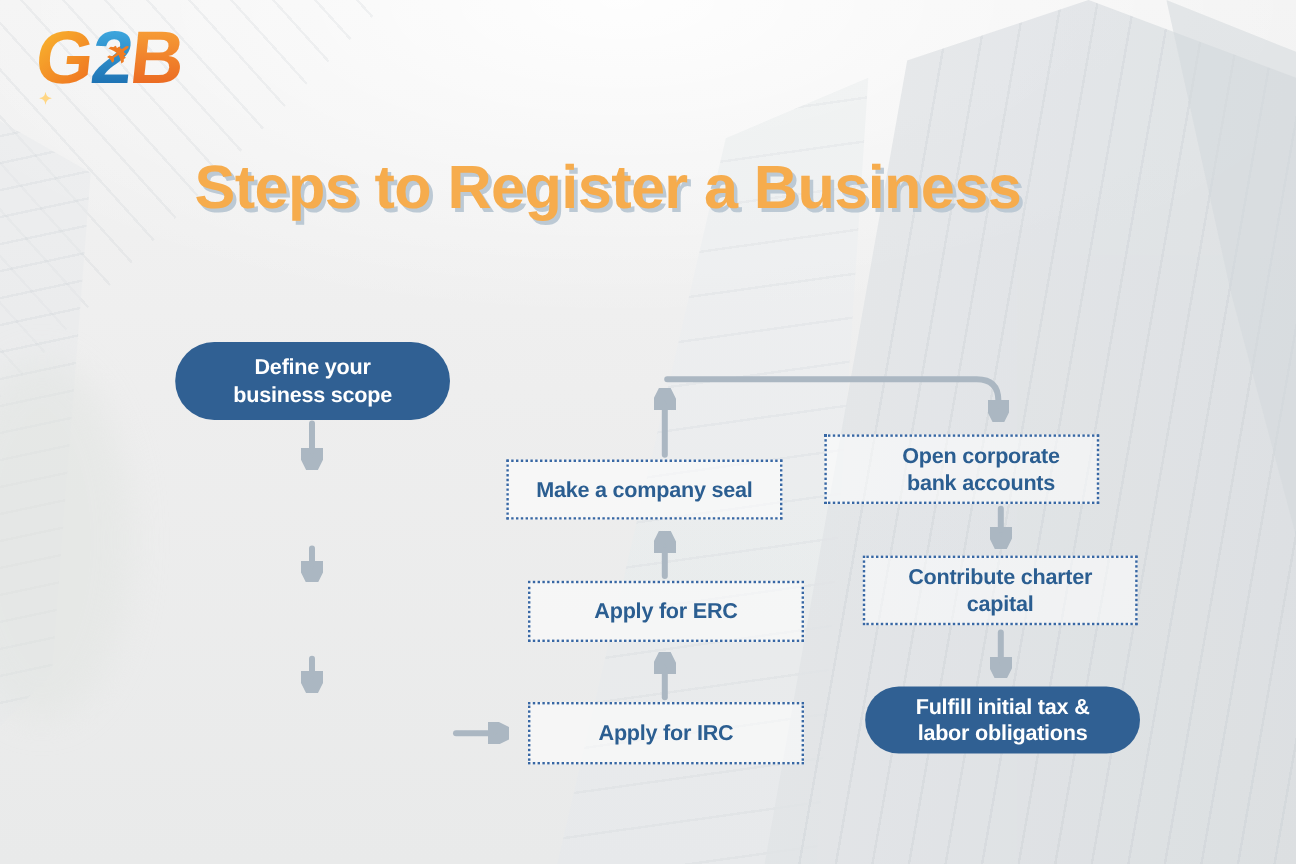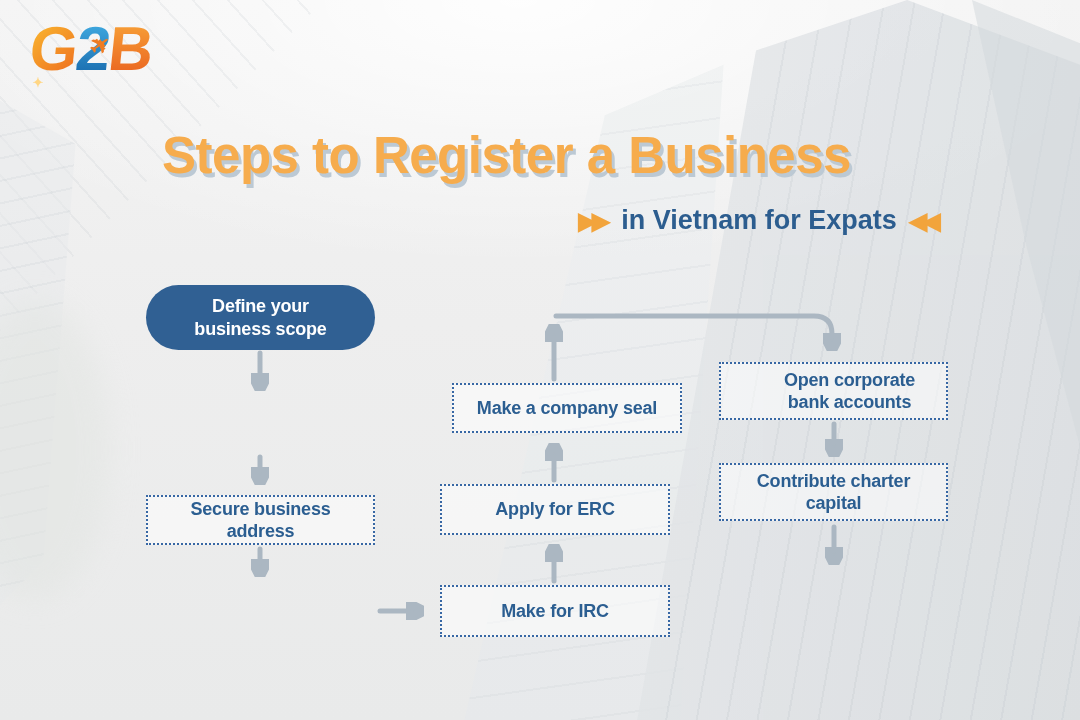--- a/index.html
+++ b/index.html
@@ -104,23 +104,20 @@
     <div class="bg-trees"></div>
   </div>
 
   <div class="logo">
     <span class="lg lg-g">G</span><span class="lg lg-2">2</span><span class="lg lg-b">B</span>
     <span class="plane">✈</span>
     <span class="sparkle">✦</span>
   </div>
 
   <h1 class="title">Steps to Register a Business</h1>
-  <div class="subtitle">
-    <span class="tri tri-l">▶▶</span><span>in Vietnam for Expats</span><span class="tri tri-r">◀◀</span>
-  </div>
 
   <svg class="arrows" width="1080" height="720" viewBox="0 0 1080 720">
     <defs>
       <marker id="ah" viewBox="0 0 10 10" refX="7" refY="5" markerWidth="3.6" markerHeight="3.6" orient="auto-start-reverse">
         <path d="M0 0 L10 5 L0 10 z" fill="#abb7c2" stroke="none"></path>
       </marker>
     </defs>
     <path d="M260 353 V386" marker-end="url(#ah)"></path>
     <path d="M260 457 V480" marker-end="url(#ah)"></path>
     <path d="M260 549 V572" marker-end="url(#ah)"></path>
@@ -129,34 +126,34 @@
     <path d="M554 480 V448" marker-end="url(#ah)"></path>
     <path d="M554 379 V329" marker-end="url(#ah)"></path>
     <path d="M556 316 H814 Q832 316 832 334 V346" marker-end="url(#ah)"></path>
     <path d="M834 424 V452" marker-end="url(#ah)"></path>
     <path d="M834 527 V560" marker-end="url(#ah)"></path>
   </svg>
 
   <div class="box solid" style="left:146px; top:285px; width:229px; height:65px; border-radius:33px;">
     <span>Define your business scope</span>
   </div>
-  <div class="box dotted" style="left:146px; top:495px; width:229px; height:50px;">
-    <span>Secure business address</span>
-  </div>
 
-  <div class="box dotted" style="left:452px; top:383px; width:230px; height:50px;">
+  <div class="box dotted" style="left:422px; top:383px; width:230px; height:50px;">
     <span>Make a company seal</span>
   </div>
   <div class="box dotted" style="left:440px; top:484px; width:230px; height:51px;text-align:right;">
     <span>Apply for ERC</span>
   </div>
   <div class="box dotted" style="left:440px; top:585px; width:230px; height:52px;">
-    <span>Make for IRC</span>
+    <span>Apply for IRC</span>
   </div>
 
-  <div class="box dotted" style="left:719px; top:362px; width:229px; height:58px;padding-left:40px;">
+  <div class="box dotted" style="left:687px; top:362px; width:229px; height:58px;padding-left:40px;">
     <span>Open corporate bank accounts</span>
   </div>
   <div class="box dotted" style="left:719px; top:463px; width:229px; height:58px;align-items:center;">
     <span>Contribute charter capital</span>
   </div>
+  <div class="box solid" style="left:721px; top:572px; width:229px; height:56px; border-radius:28px;">
+    <span>Fulfill initial tax &amp; labor obligations</span>
+  </div>
 
 </div>
 
 </body></html>

